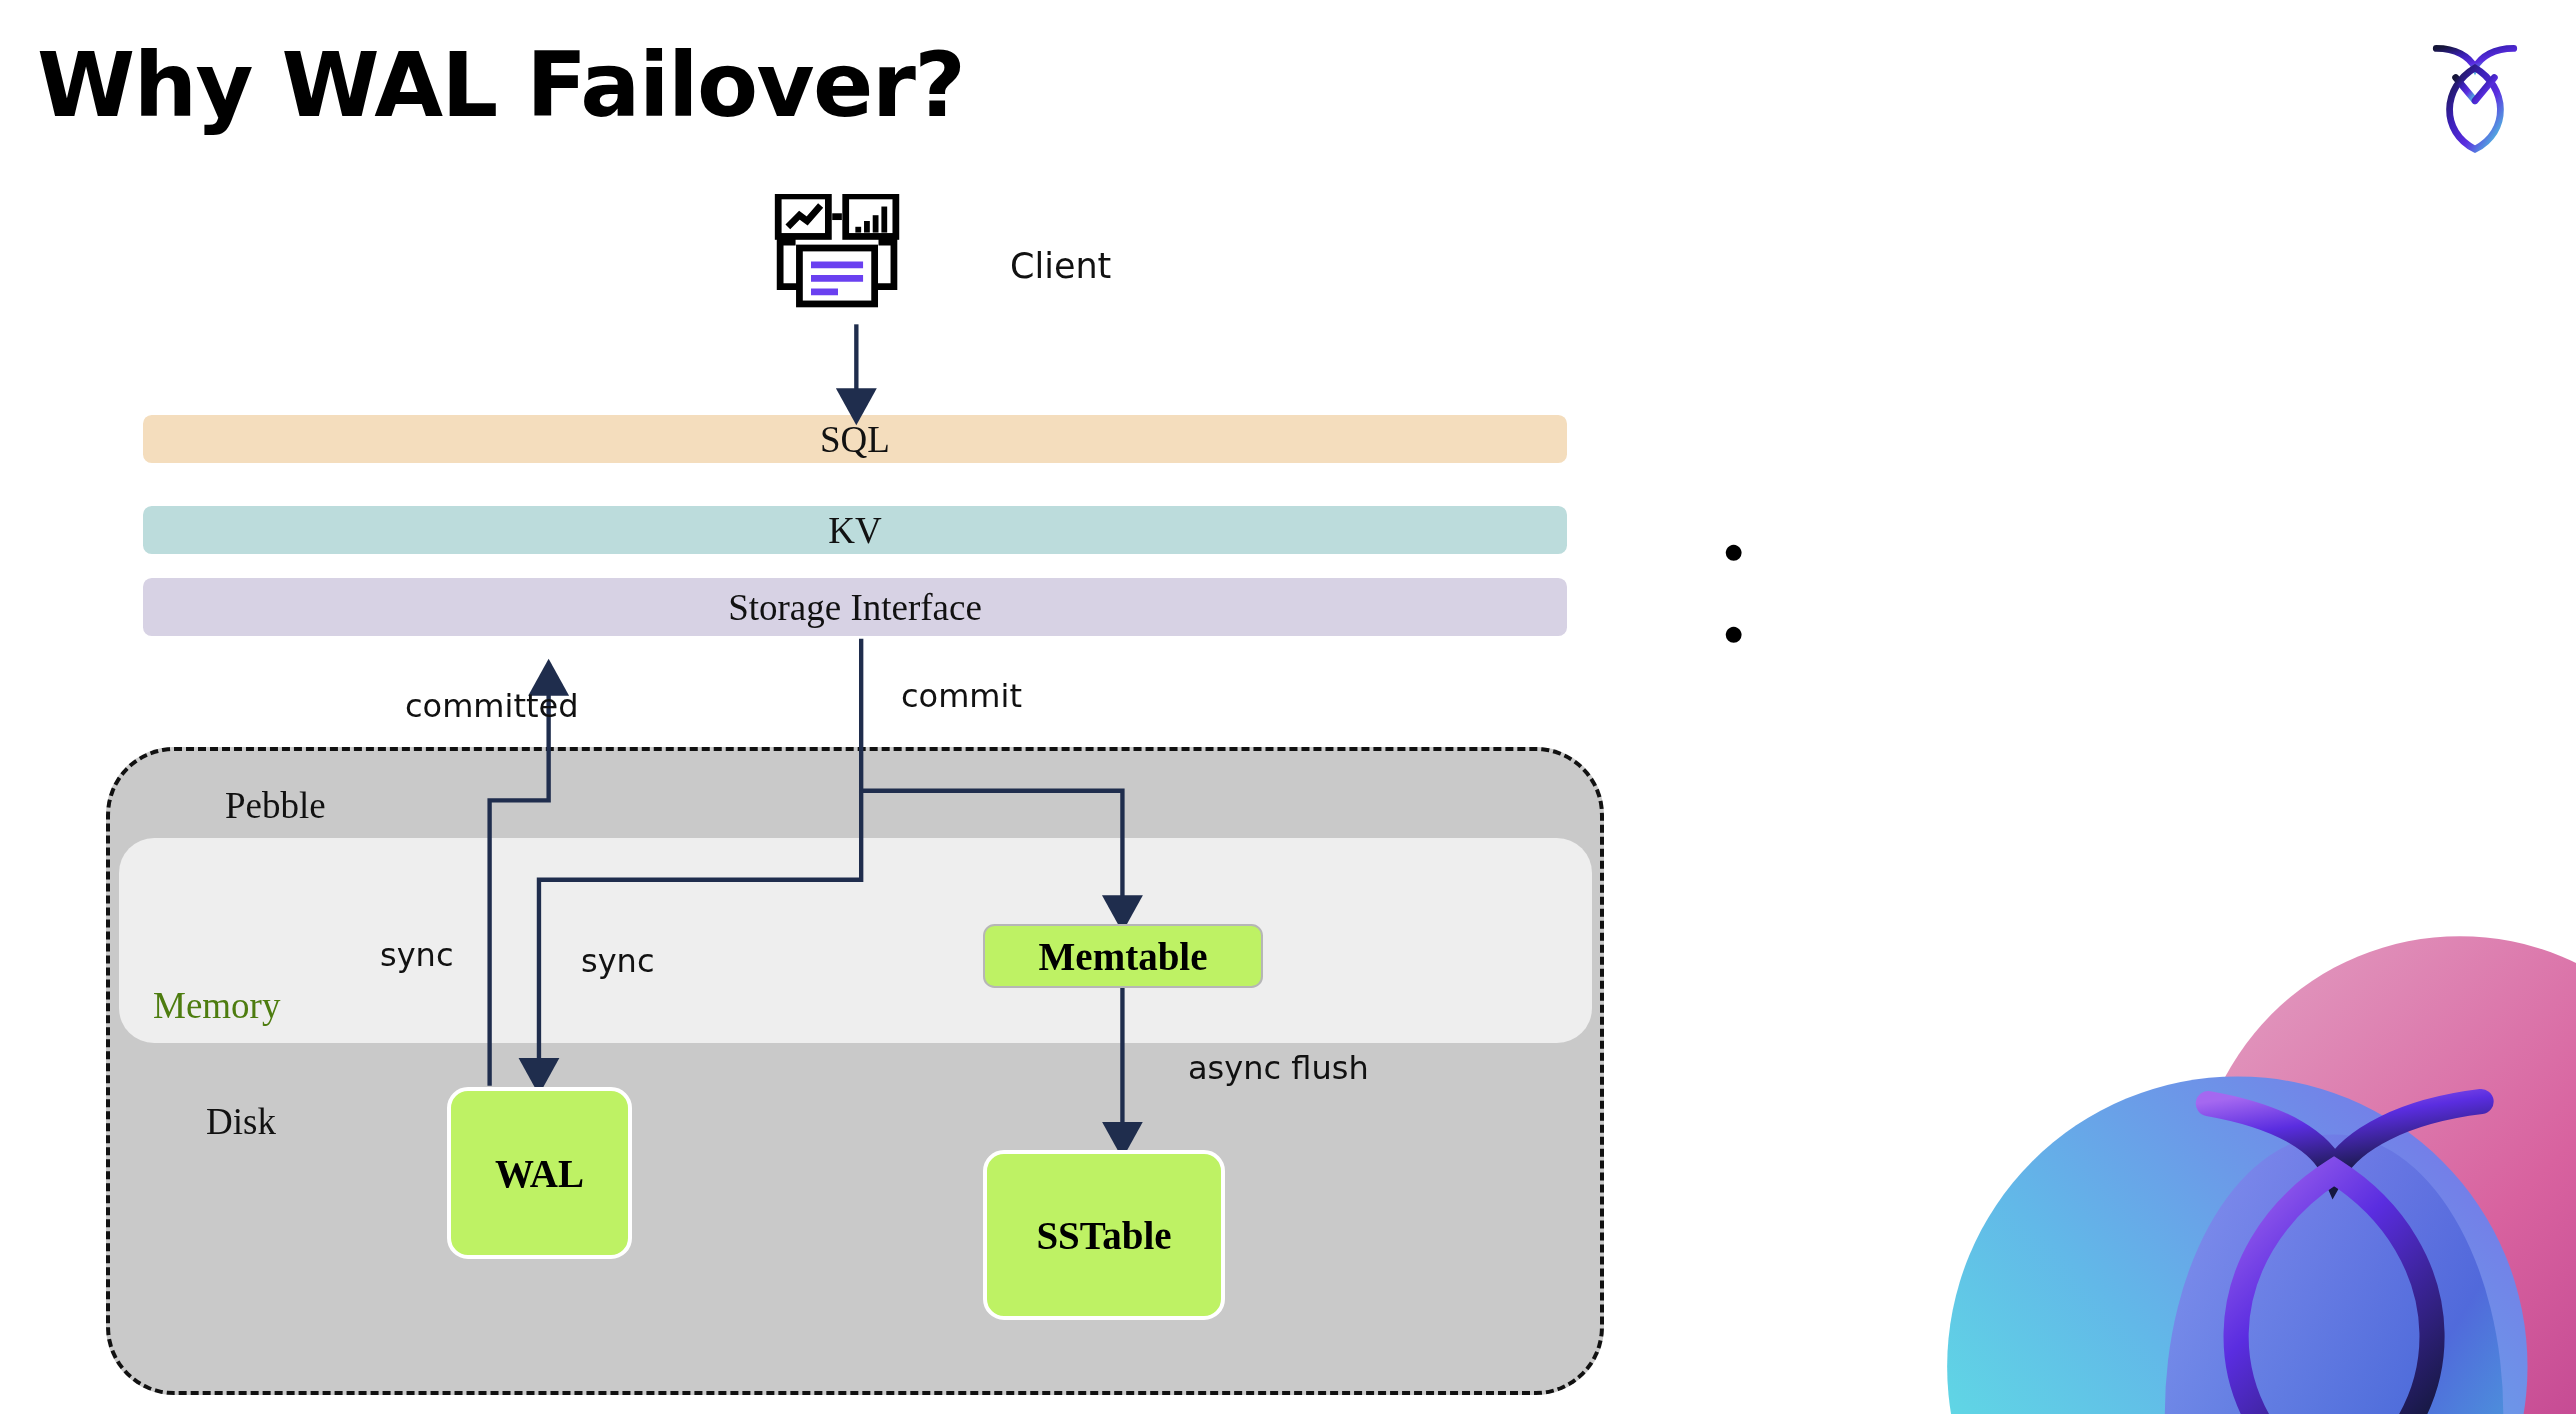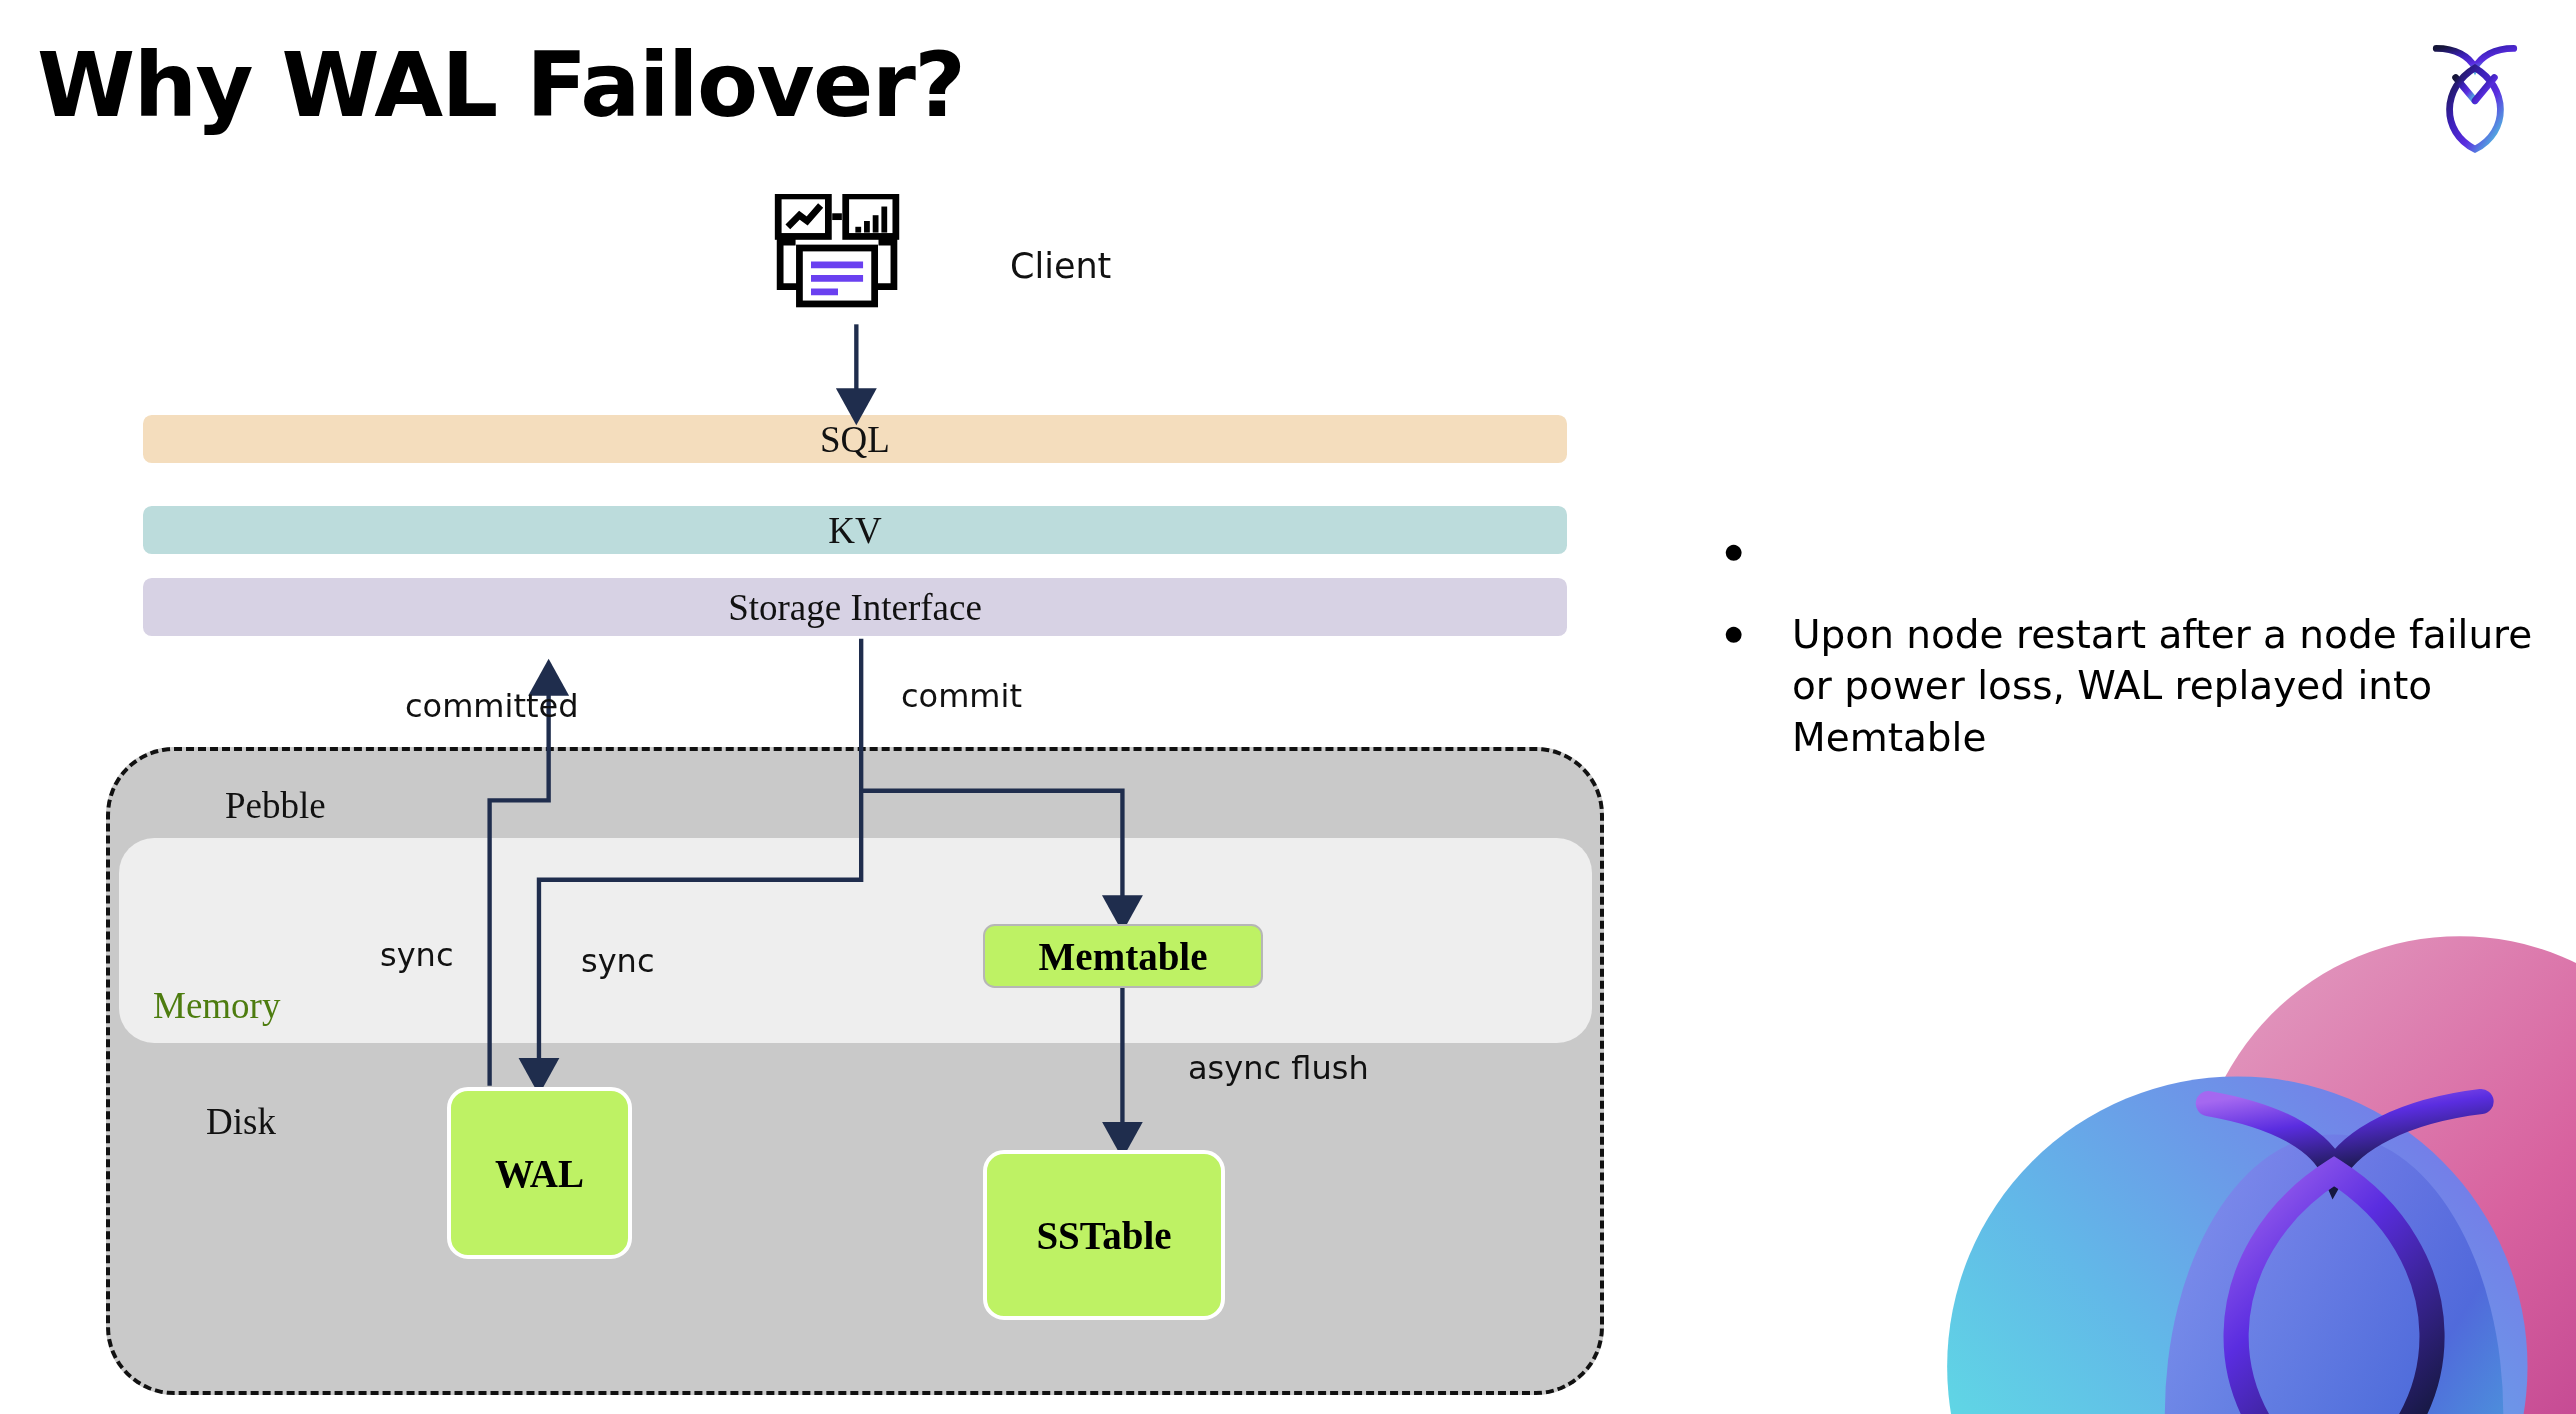--- a/index.html
+++ b/index.html
@@ -370,16 +370,15 @@
   <div class="edge-label" id="label-sync-right">sync</div>
   <div class="edge-label" id="label-async-flush">async flush</div>
 </div>
 
 <div id="bullets">
   <div class="bullet-row">
     <span class="bullet-dot">●</span>
   </div>
   <div class="bullet-row">
     <span class="bullet-dot">●</span>
-    <span class="bullet-text">Upon node restart after a node failure or power loss, WAL replayed into Memtable</span>
   </div>
 </div>
 
 
 </body></html>

